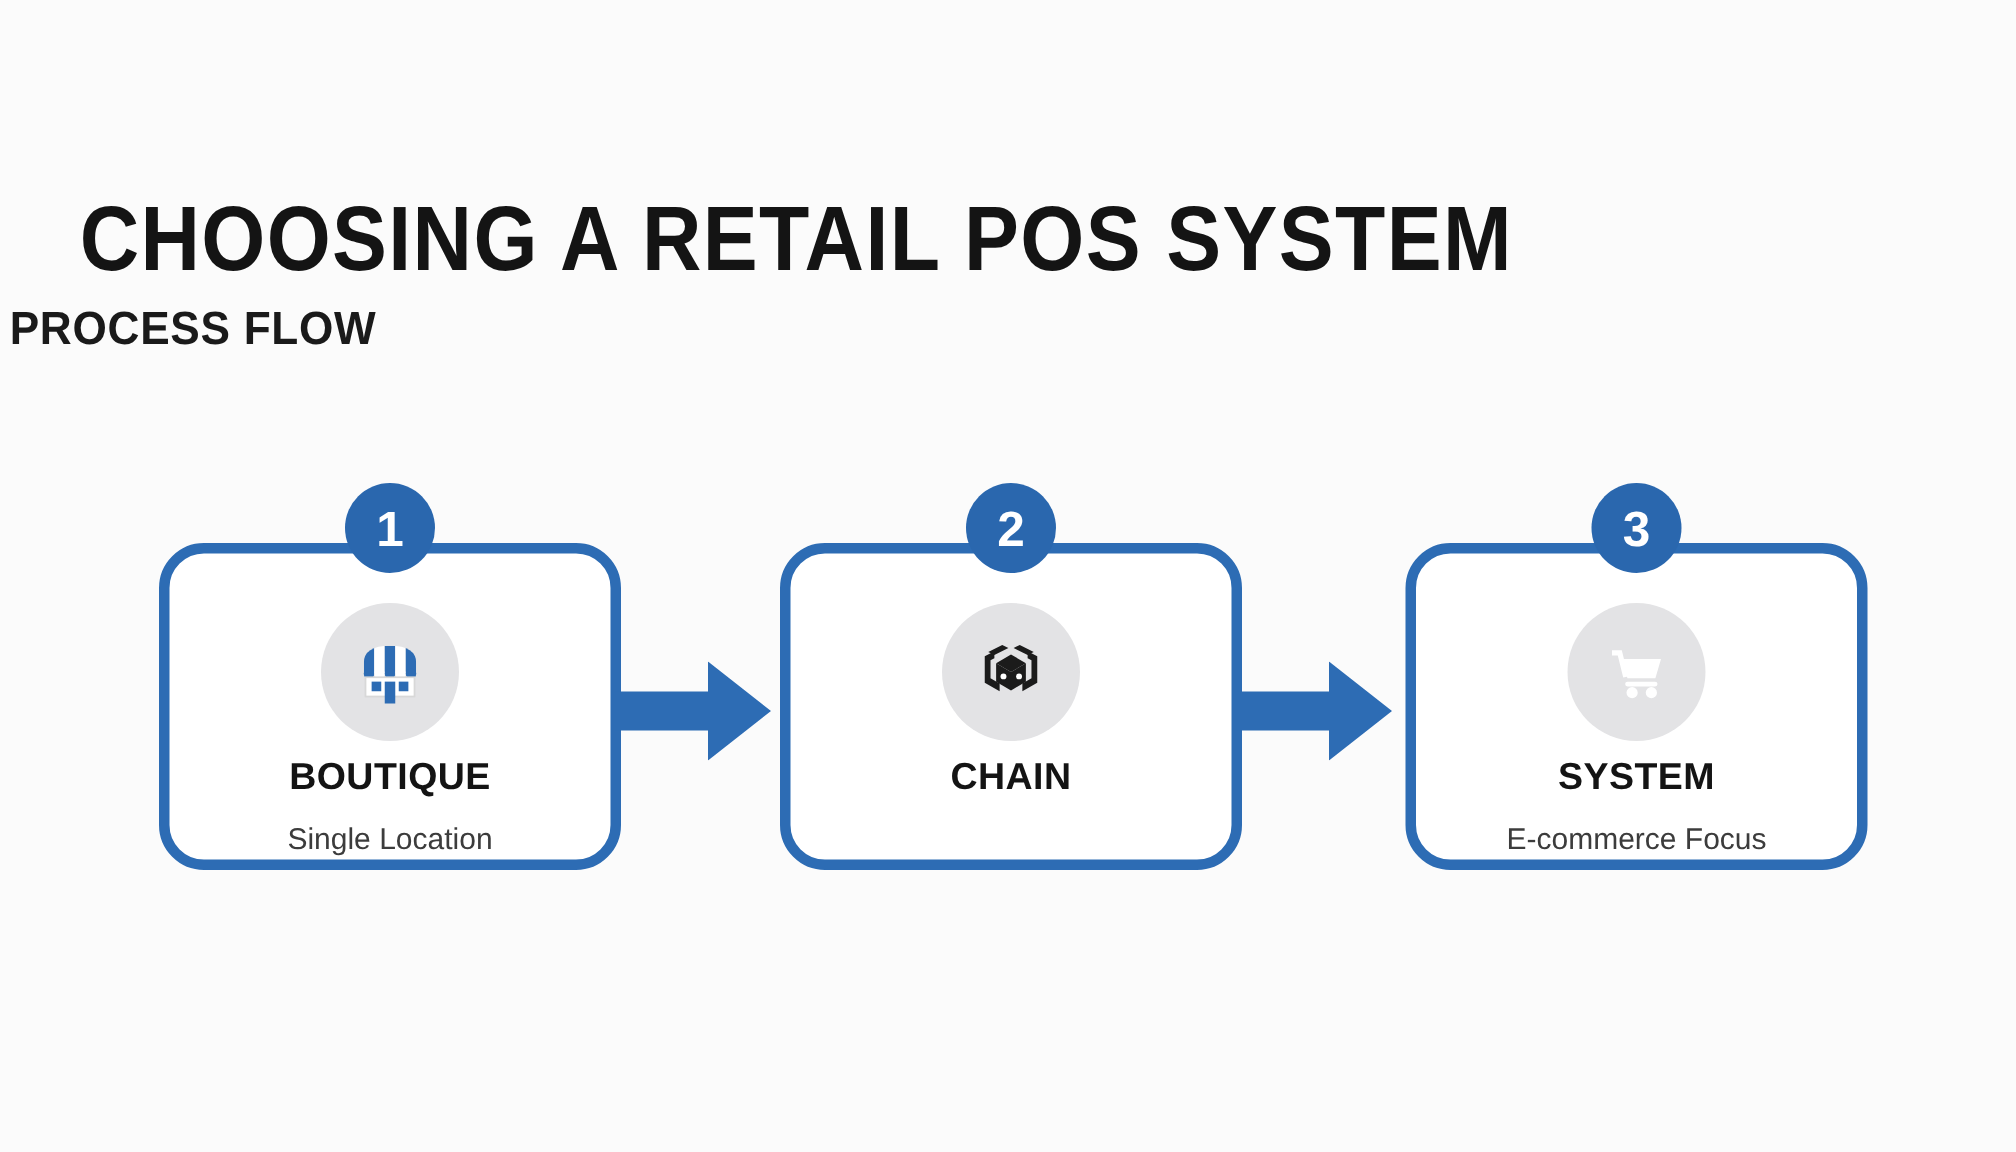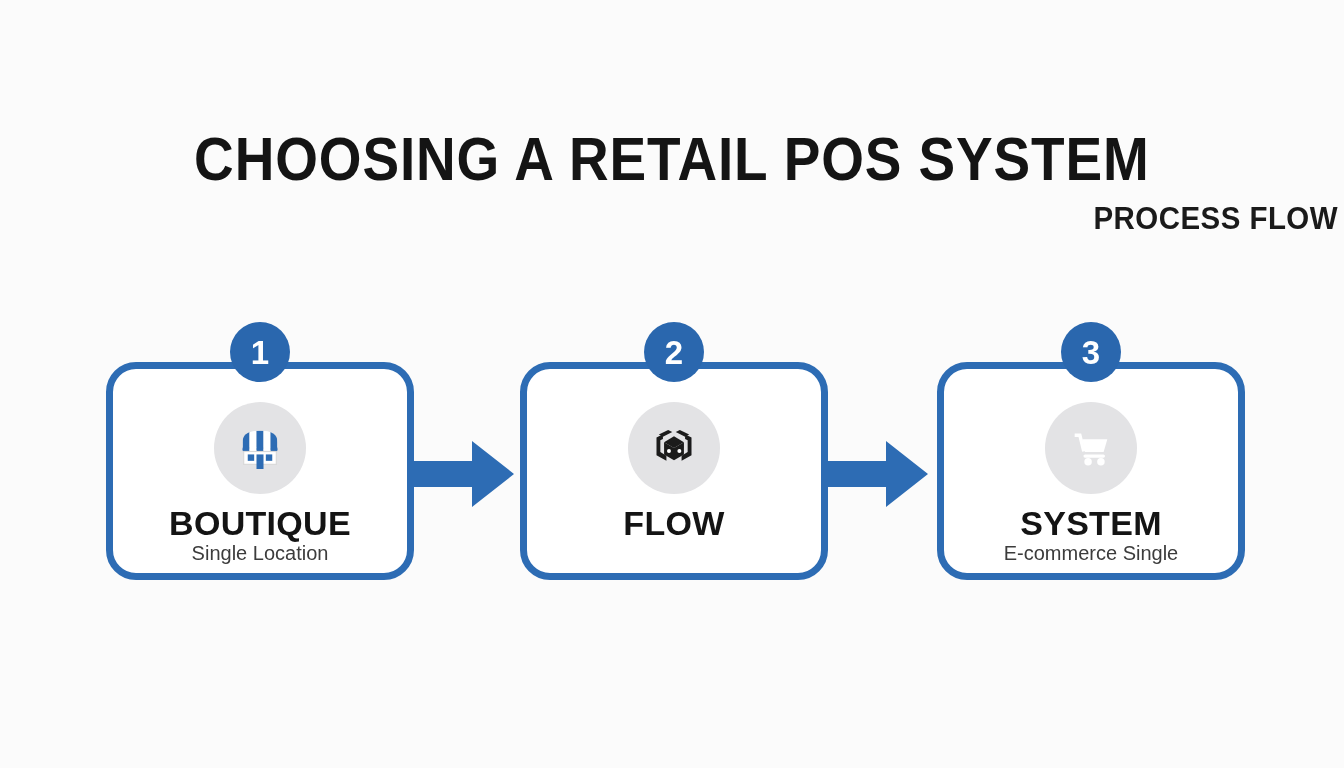--- a/index.html
+++ b/index.html
@@ -13,28 +13,28 @@
   }
   * { margin:0; padding:0; box-sizing:border-box; }
   html,body { background:#fff; }
   .canvas {
     position:relative;
     width:1344px; height:768px;
     background:var(--background);
     overflow:hidden;
     font-family:"Liberation Sans", sans-serif;
   }
-  .title-wrap { position:absolute; top:124px; left:0; width:100%; text-align:center; }
+  .title-wrap { position:absolute; top:124px; left:0; width:100%; }
   .title-wrap .t {
     display:inline-block;
     font-size:61px; font-weight:700; color:var(--title_color);
     letter-spacing:1px; white-space:nowrap;
     transform:scaleX(0.9);
   }
-  .subtitle-wrap { position:absolute; top:201px; left:0; width:100%; text-align:right; }
+  .subtitle-wrap { position:absolute; top:201px; left:0; width:100%; text-align:left; }
   .subtitle-wrap .t {
     display:inline-block;
     font-size:31px; font-weight:700; color:#1a1a1a;
     letter-spacing:0.5px; white-space:nowrap;
     transform:scaleX(0.95);
   }
   .step {
     position:absolute; top:362px;
     width:308px; height:218px;
     background:var(--box_bg);
@@ -55,25 +55,25 @@
   }
   .icon-circle {
     width:92px; height:92px; border-radius:50%;
     background:var(--icon_circle);
     margin:33px auto 0;
     display:flex; align-items:center; justify-content:center;
   }
   .icon-circle svg { width:56px; height:56px; display:block; }
   .step-label {
     margin-top:11px;
-    font-size:34px; font-weight:700; color:var(--title_color);
+    font-size:25px; font-weight:700; color:var(--title_color);
     letter-spacing:0.3px; line-height:1.1;
   }
   .step-desc {
-    margin-top:0;
+    margin-top:16px;
     font-size:20px; color:var(--desc_color); line-height:1.1;
   }
   .arrow {
     position:absolute; top:441px;
     width:104px; height:66px;
     fill:var(--accent);
   }
   .arrow-1 { left:410px; }
   .arrow-2 { left:824px; }
   .i-blue { fill:var(--accent); }
@@ -146,37 +146,37 @@
         <polygon class="i-dark" points="9,15 14.5,12.2 14.5,16.2 12.3,17.3 12.3,27.5 17.5,30.6 17.5,35 9,30.2"></polygon>
         <polygon class="i-dark" points="39,15 33.5,12.2 33.5,16.2 35.7,17.3 35.7,27.5 30.5,30.6 30.5,35 39,30.2"></polygon>
 
         <polygon class="i-dark" points="24,14 32.5,19 24,24 15.5,19"></polygon>
         <polygon class="i-dark" points="15.5,19 24,24 24,34.5 15.5,29.5"></polygon>
         <polygon class="i-dark" points="24,24 32.5,19 32.5,29.5 24,34.5"></polygon>
         <circle class="i-white" cx="19.7" cy="26.5" r="1.7"></circle>
         <circle class="i-white" cx="28.6" cy="26.5" r="1.7"></circle>
       </svg>
     </div>
-    <div class="step-label">FLOW</div>
+    <div class="step-label">CHAIN</div>
   </div>
 
   <svg class="arrow arrow-2" viewBox="0 0 104 66" aria-hidden="true">
     <polygon points="0,20 62,20 62,0 104,33 62,66 62,46 0,46"></polygon>
   </svg>
 
   <div class="step step-3">
     <div class="badge">
       <span>3</span>
     </div>
     <div class="icon-circle">
       <svg viewBox="0 0 48 48" aria-hidden="true">
         <path d="M10,11.5 L15.6,11.5 L19.3,26.5 L16.4,27.2 L13.3,14.5 L10,14.5 Z" class="i-white"></path>
         <polygon class="i-white" points="16.5,16.5 38,16.5 34.8,27.5 18.8,27.5"></polygon>
         <rect class="i-white" x="17.5" y="29.5" width="18.5" height="2.8" rx="1.4"></rect>
         <circle class="i-white" cx="21.5" cy="35.8" r="3.2"></circle>
         <circle class="i-white" cx="32.5" cy="35.8" r="3.2"></circle>
       </svg>
     </div>
     <div class="step-label">SYSTEM</div>
-    <div class="step-desc">E-commerce Single</div>
+    <div class="step-desc">E-commerce Focus</div>
   </div>
 
 </div>
 
 </body></html>

